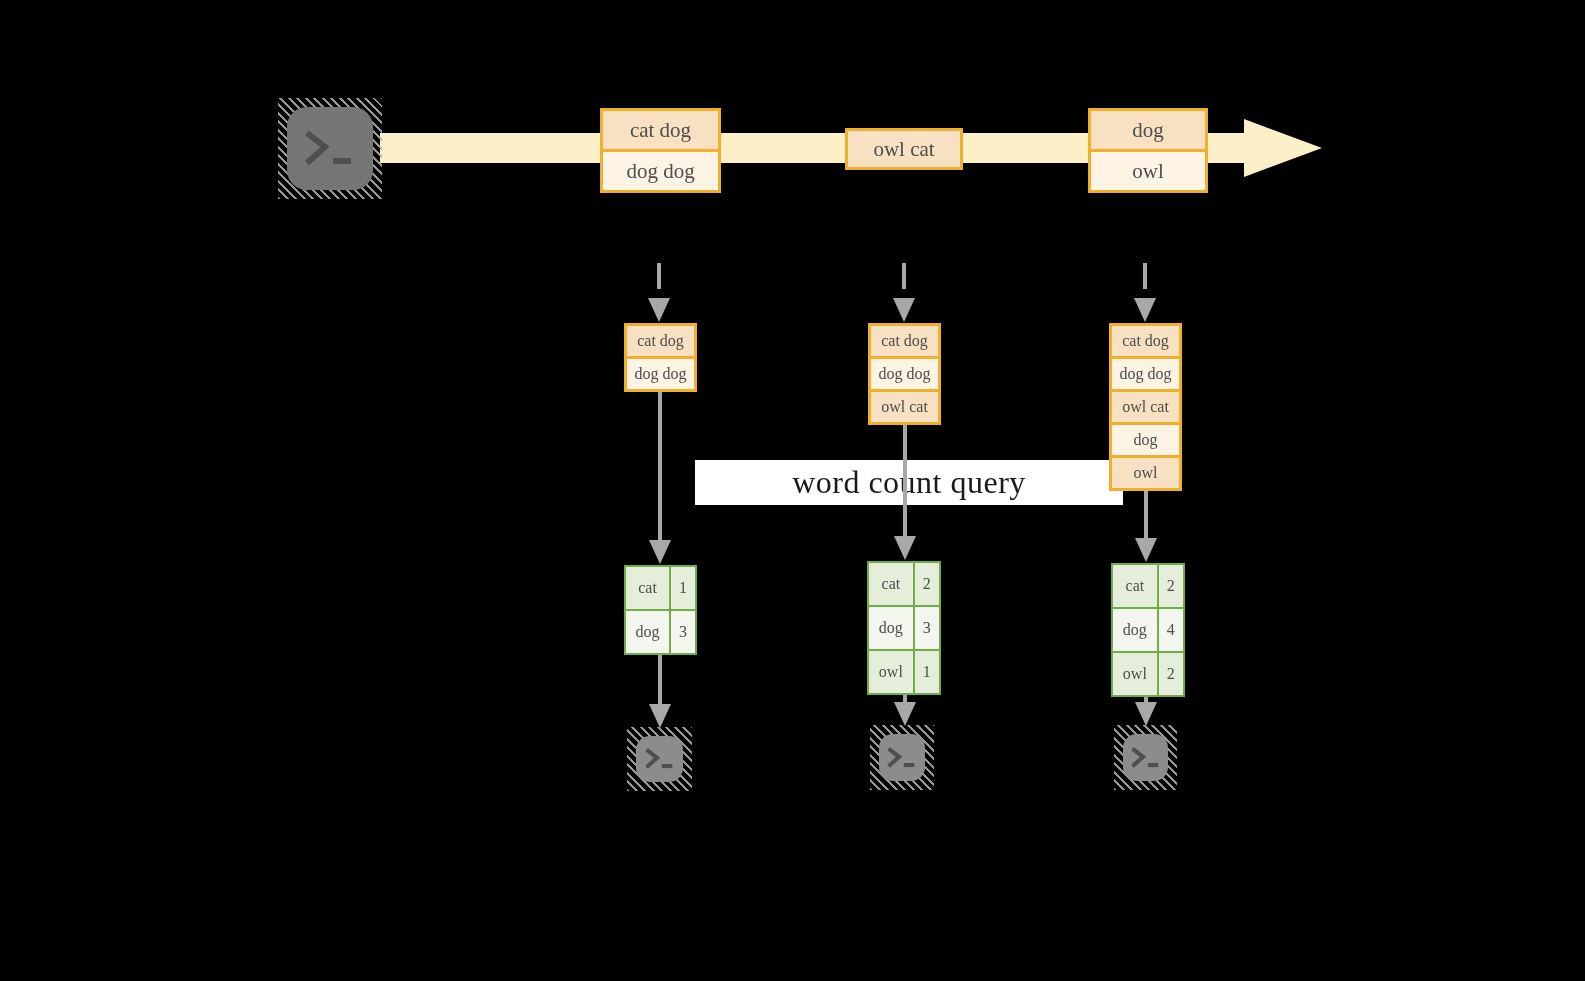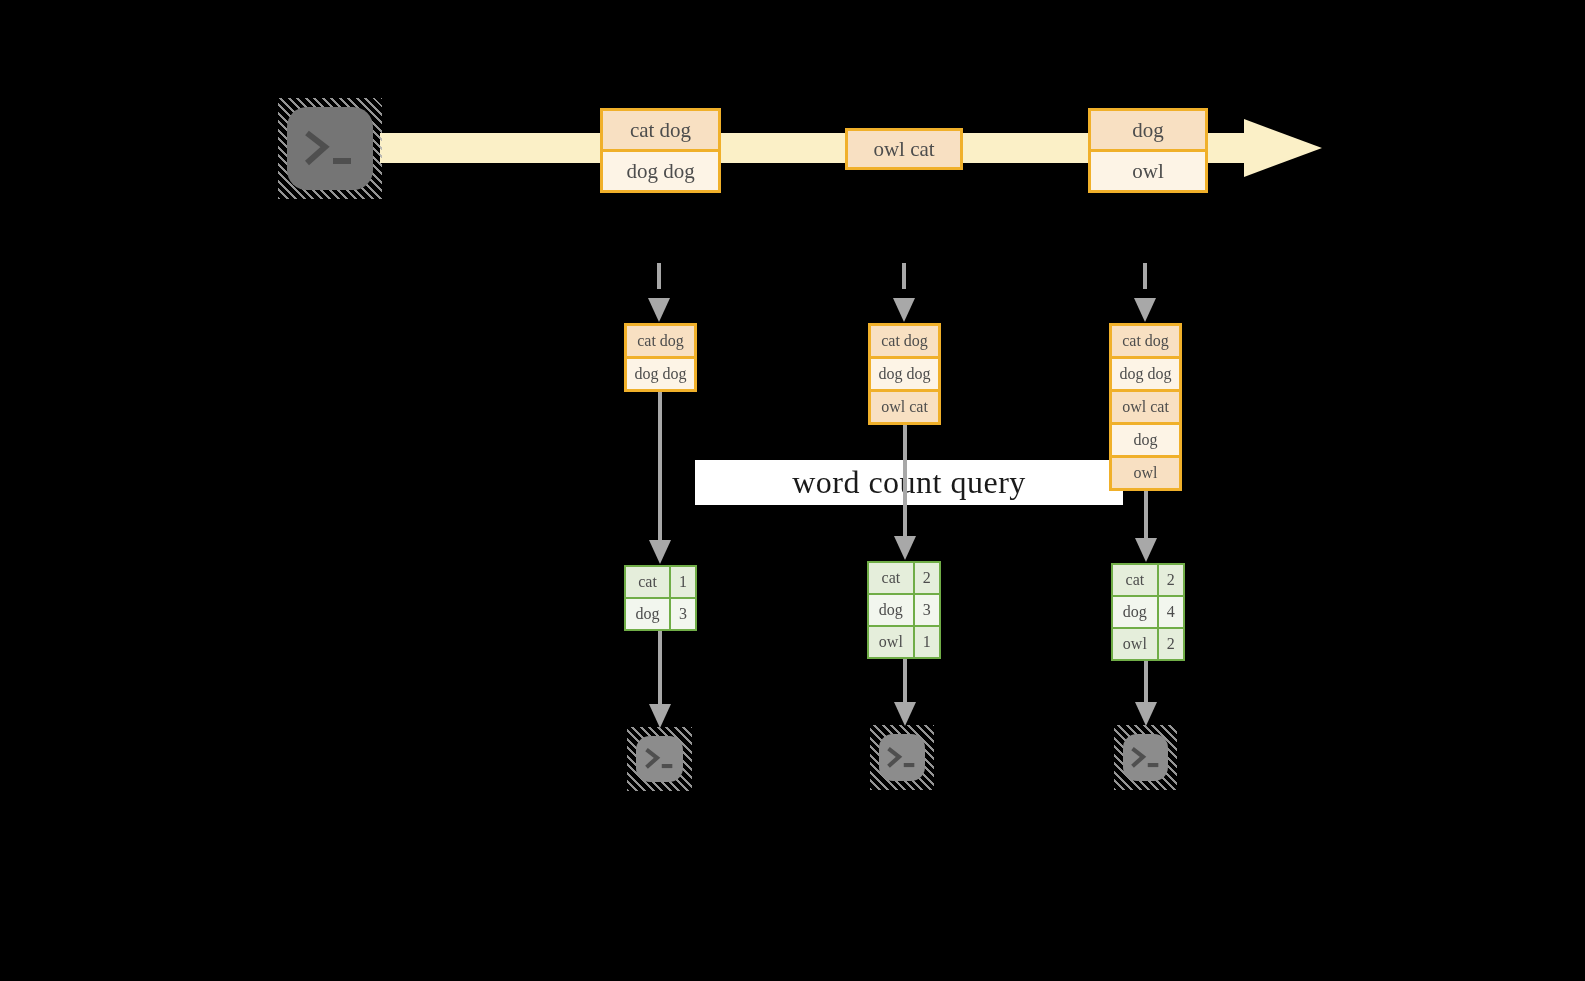--- a/index.html
+++ b/index.html
@@ -29,21 +29,21 @@
   .vline{position:absolute;width:4px;background:#a8a8a8;z-index:2;}
   .vdash{position:absolute;width:4px;height:26px;background:#a8a8a8;z-index:2;}
   .vhead{position:absolute;width:0;height:0;z-index:2;
     border-left:11px solid transparent;border-right:11px solid transparent;border-top:24px solid #a8a8a8;}
   
   .banner{position:absolute;left:695px;top:460px;width:428px;height:45px;background:#fff;z-index:1;
     display:flex;align-items:center;justify-content:center;}
   .banner span{font-size:32px;color:#1a1a1a;letter-spacing:.5px;}
   
   .ctable{position:absolute;border:2px solid #70ad47;box-sizing:border-box;z-index:3;}
-  .crow{display:flex;height:30px;border-top:2px solid #70ad47;justify-content:space-between;}
+  .crow{display:flex;height:42px;border-top:2px solid #70ad47;justify-content:space-between;}
   .crow:first-child{border-top:none;}
   .cword{flex:1.8;display:flex;align-items:center;justify-content:center;font-size:16px;border-right:2px solid #70ad47;}
   .cnum{flex:1;display:flex;align-items:center;justify-content:center;font-size:16px;}
   .row-odd .cword,.row-odd .cnum{background:#e5eedb;}
   .row-even .cword,.row-even .cnum{background:#f2f6ee;}
 </style>
 </head>
 <body>
 
 <div class="canvas">

